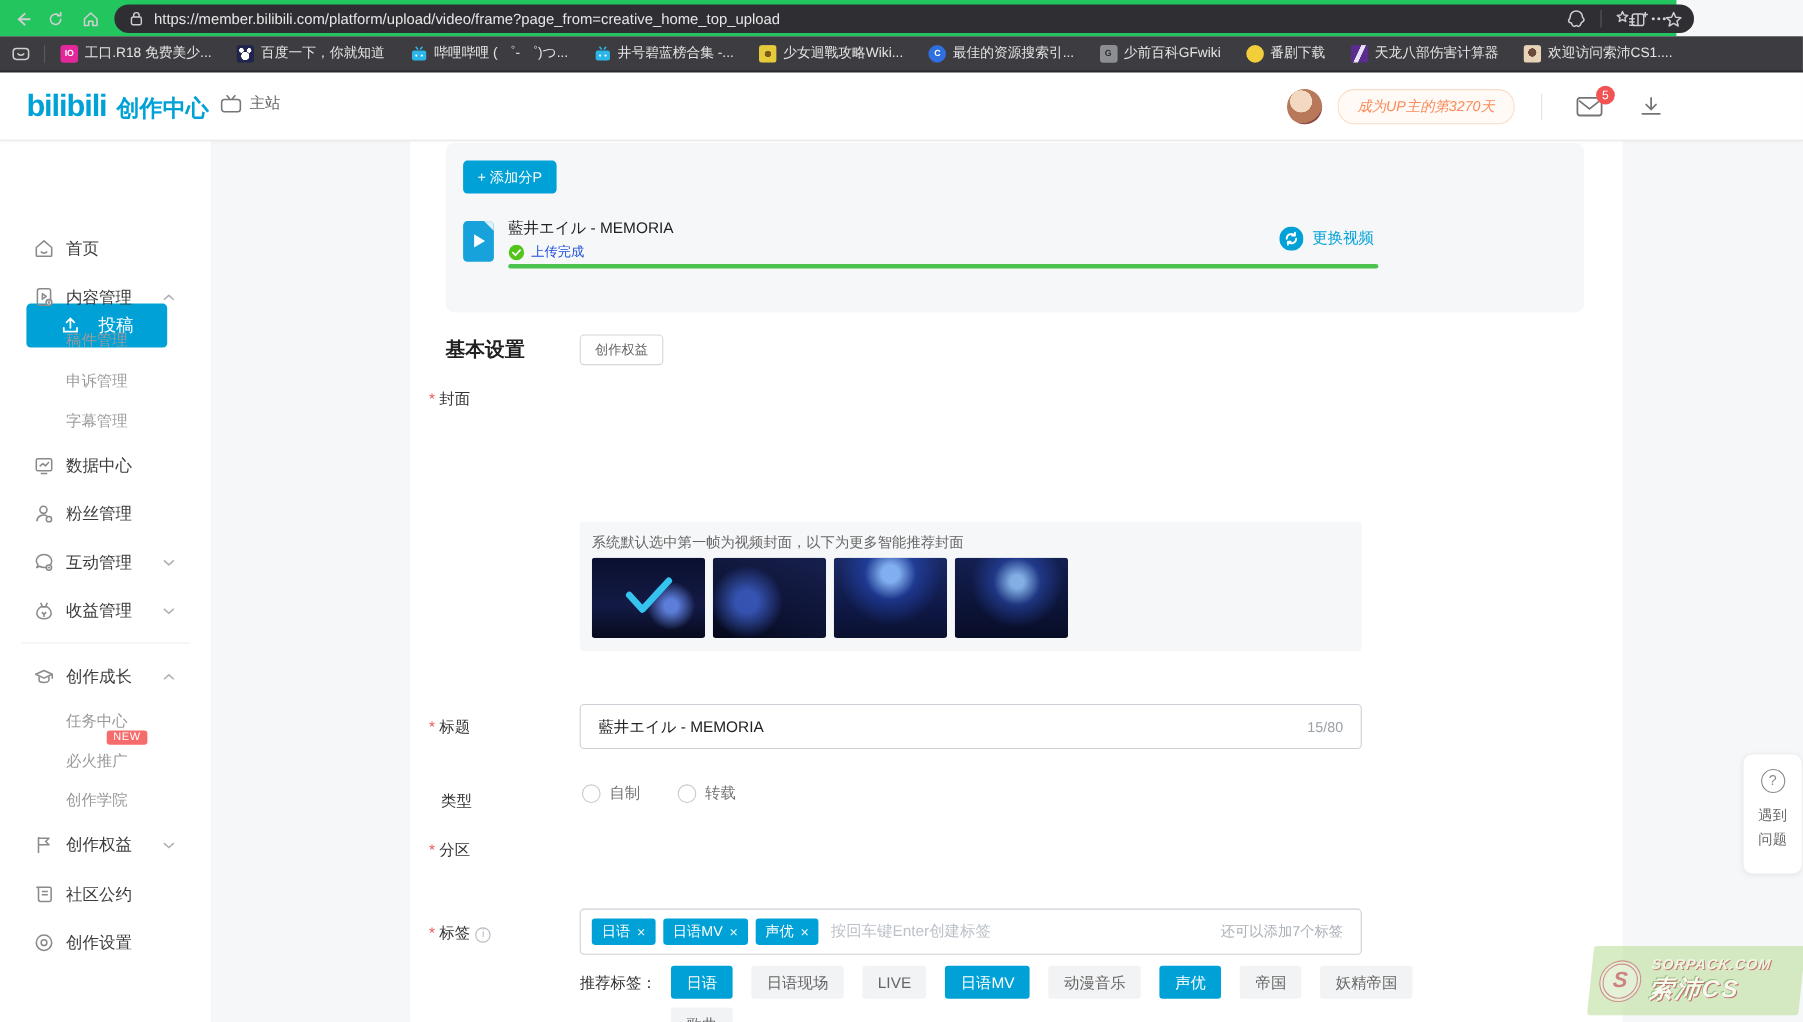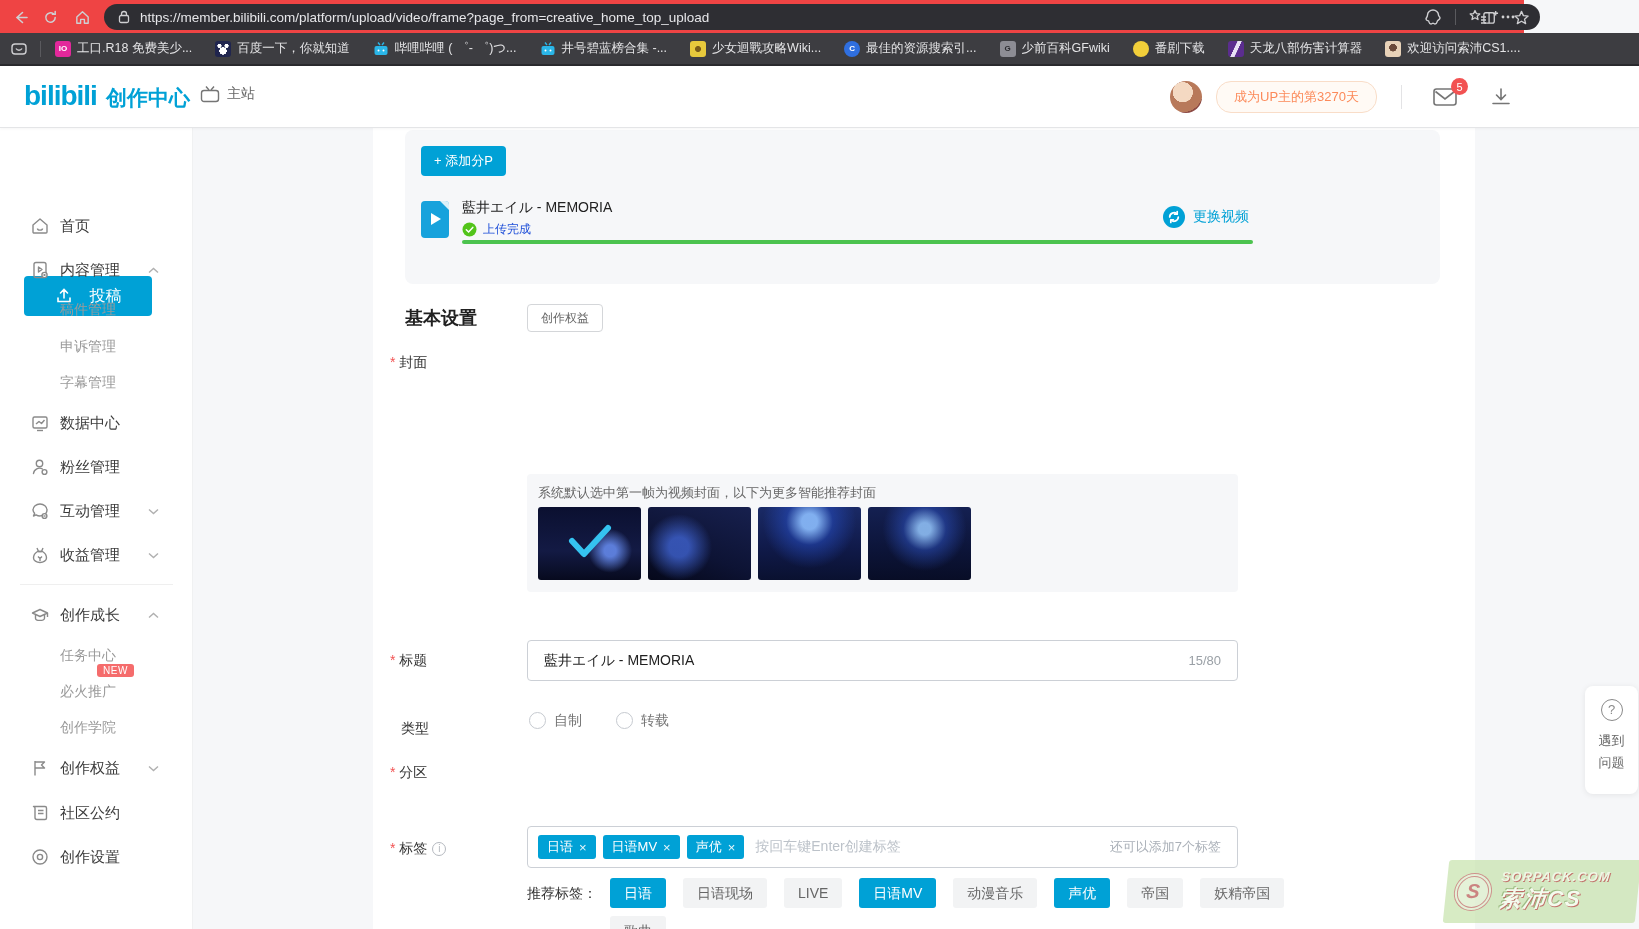--- a/index.html
+++ b/index.html
@@ -1,21 +1,21 @@
 <!DOCTYPE html>
 <html><head>
 <meta charset="utf-8">
 <style>
   * { margin:0; padding:0; box-sizing:border-box; }
   html,body { width:1639px; height:929px; }
   body { position:relative; overflow:hidden; background:#f6f7f9;
          font-family:"Liberation Sans","DejaVu Sans",sans-serif; }
 
   
-  .bar1 { position:absolute; left:0; top:0; width:1524px; height:33px; background:#ef4444; }
+  .bar1 { position:absolute; left:0; top:0; width:1524px; height:33px; background:#22c55e; }
   .bar2 { position:absolute; left:0; top:33px; width:1639px; height:33px; background:#3d3d41;
           border-bottom:2px solid #2a2a2e; display:flex; align-items:center; }
   .nav-btn { position:absolute; top:5px; width:24px; height:24px; display:flex;
              align-items:center; justify-content:center; color:#cfcfd2; cursor:pointer; }
   .url-pill { position:absolute; left:104px; top:4px; width:1436px; height:26px; border-radius:13px;
               background:#2e2e33; display:flex; align-items:center; padding:0 14px; color:#e6e6e9; }
   .url-text { font-size:13.5px; margin-left:10px; white-space:nowrap; }
   .pill-icons { position:absolute; right:10px; top:0; height:26px; display:flex; align-items:center; gap:14px; color:#cfcfd2; }
   .chrome-right { position:absolute; right:8px; top:0; height:33px; display:flex; align-items:center; gap:13px; color:#cfcfd2; }
   .vdiv { width:1px; height:16px; background:#5a5a5e; }
@@ -31,21 +31,21 @@
                 border-bottom:1px solid #e4e5e7; box-shadow:0 1px 3px rgba(0,0,0,.04); z-index:5; }
   .logo { position:absolute; left:24px; top:14px; display:flex; align-items:baseline; gap:9px; color:#00a1d6; }
   .logo-bili { font-size:28px; font-weight:bold; letter-spacing:-1px; }
   .logo-sub { font-size:21px; font-weight:bold; }
   .mainsite { position:absolute; left:200px; top:19px; display:flex; align-items:center; gap:7px;
               color:#666; font-size:14px; cursor:pointer; }
   .header-right { position:absolute; left:1170px; top:0; height:62px; display:flex; align-items:center; gap:14px; }
   .avatar { width:32px; height:32px; border-radius:50%; cursor:pointer;
             background:radial-gradient(circle at 40% 35%, #f4d9c2 0 35%, #b8795a 36% 70%, #8c4a44 71%); }
   .up-pill { border:1px solid #f9ddc8; background:#fffaf5; color:#fc8a5a; font-size:13px;
-             padding:6px 17px; border-radius:15px; cursor:pointer; white-space:nowrap; }
+             padding:6px 17px; border-radius:15px; cursor:pointer; white-space:nowrap;font-style:italic; }
   .hdr-div { width:1px; height:24px; background:#e3e3e5; margin:0 10px; }
   .hdr-ico { position:relative; color:#757575; cursor:pointer; display:flex; }
   .mail-badge { position:absolute; right:-10px; top:-8px; min-width:17px; height:17px; border-radius:9px;
                 background:#f25252; color:#fff; font-size:11px; display:flex; align-items:center;
                 justify-content:center; padding:0 4px; }
 
   
   .sidebar { position:absolute; left:0; top:128px; width:193px; height:801px; background:#fff;
              border-right:1px solid #f0f1f2; }
   .content-panel { position:absolute; left:373px; top:128px; width:1102px; height:801px; background:#fff; overflow:hidden; }
@@ -113,21 +113,21 @@
         linear-gradient(115deg,#0b0e24 0 38%, #37406e 40% 46%, #11162e 48% 70%, #c8cde2 72% 78%, #171c36 80%); }
   .thumb svg { position:absolute; left:26px; top:14px; }
 
   .input-box { position:absolute; left:154px; top:512px; width:711px; height:41px; border:1px solid #ccd0d6;
                border-radius:4px; background:#fff; display:flex; align-items:center; padding:0 16px; }
   .input-box input { flex:1; border:none; outline:none; font-size:14px; color:#212121;
                      font-family:"Liberation Sans","DejaVu Sans",sans-serif; background:transparent; }
   .counter { font-size:13px; color:#9aa0a6; margin-left:12px; }
 
   .radio-row { position:absolute; left:156px; top:584px; display:flex; align-items:center; gap:34px; }
-  .radio { display:flex; align-items:flex-start; gap:8px; cursor:pointer; font-size:14px; color:#757575; }
+  .radio { display:flex; align-items:flex-end; gap:8px; cursor:pointer; font-size:14px; color:#757575; }
   .rdot { width:17px; height:17px; border:1px solid #c6cad0; border-radius:50%; background:#fff; }
 
   .select-box { position:absolute; left:154px; top:624px; width:214px; height:38px; border:1px solid #ccd0d6;
                 border-radius:4px; background:#fff; display:flex; align-items:center; justify-content:space-between;
                 padding:0 14px; font-size:14px; color:#333; cursor:pointer; }
   .select-box .chev { color:#b8bcc2; display:flex; }
 
   .tag-box { position:absolute; left:154px; top:698px; width:711px; height:42px; border:1px solid #ccd0d6;
              border-radius:4px; background:#fff; display:flex; align-items:center; padding:0 10px; gap:7px; }
   .tag { background:#00a1d6; color:#fff; font-size:13px; height:24px; display:flex; align-items:center;

